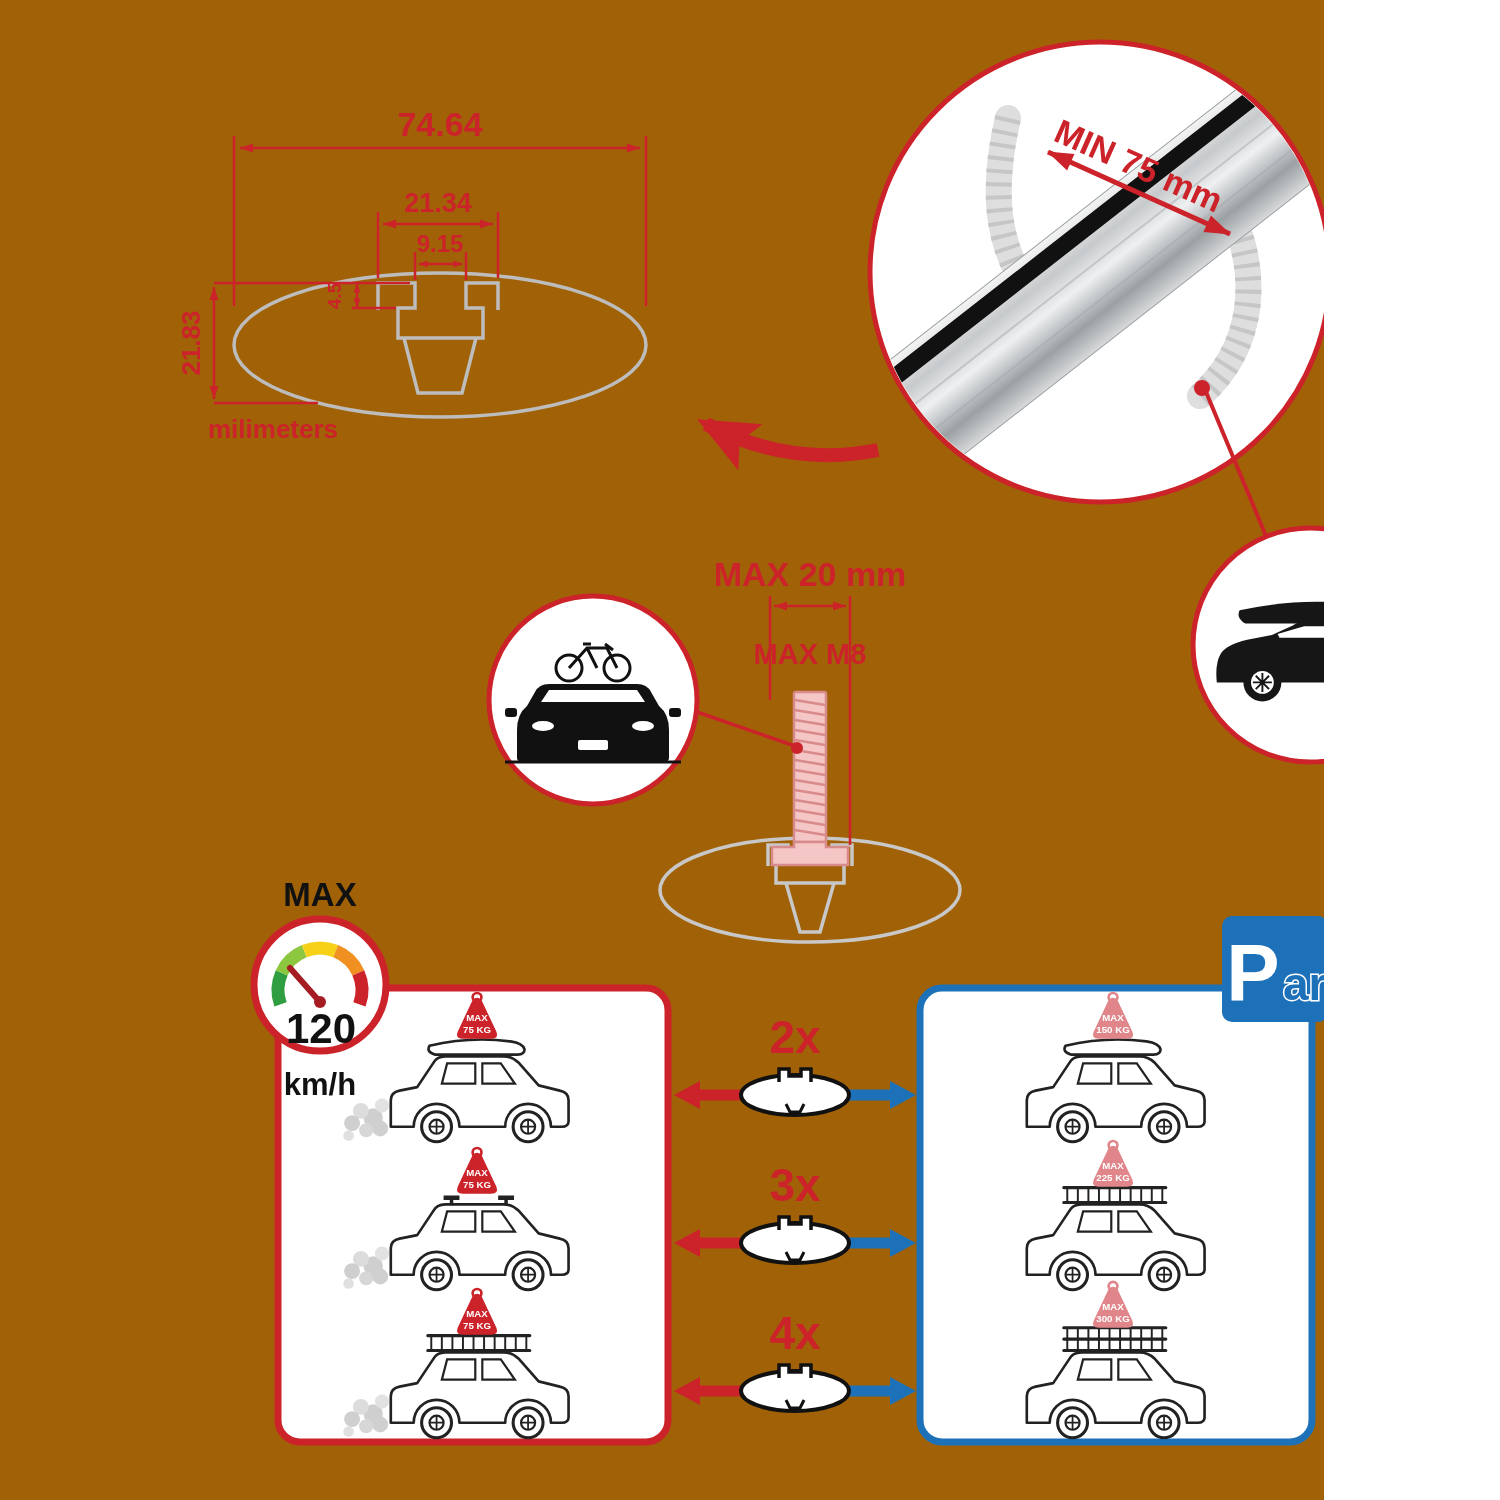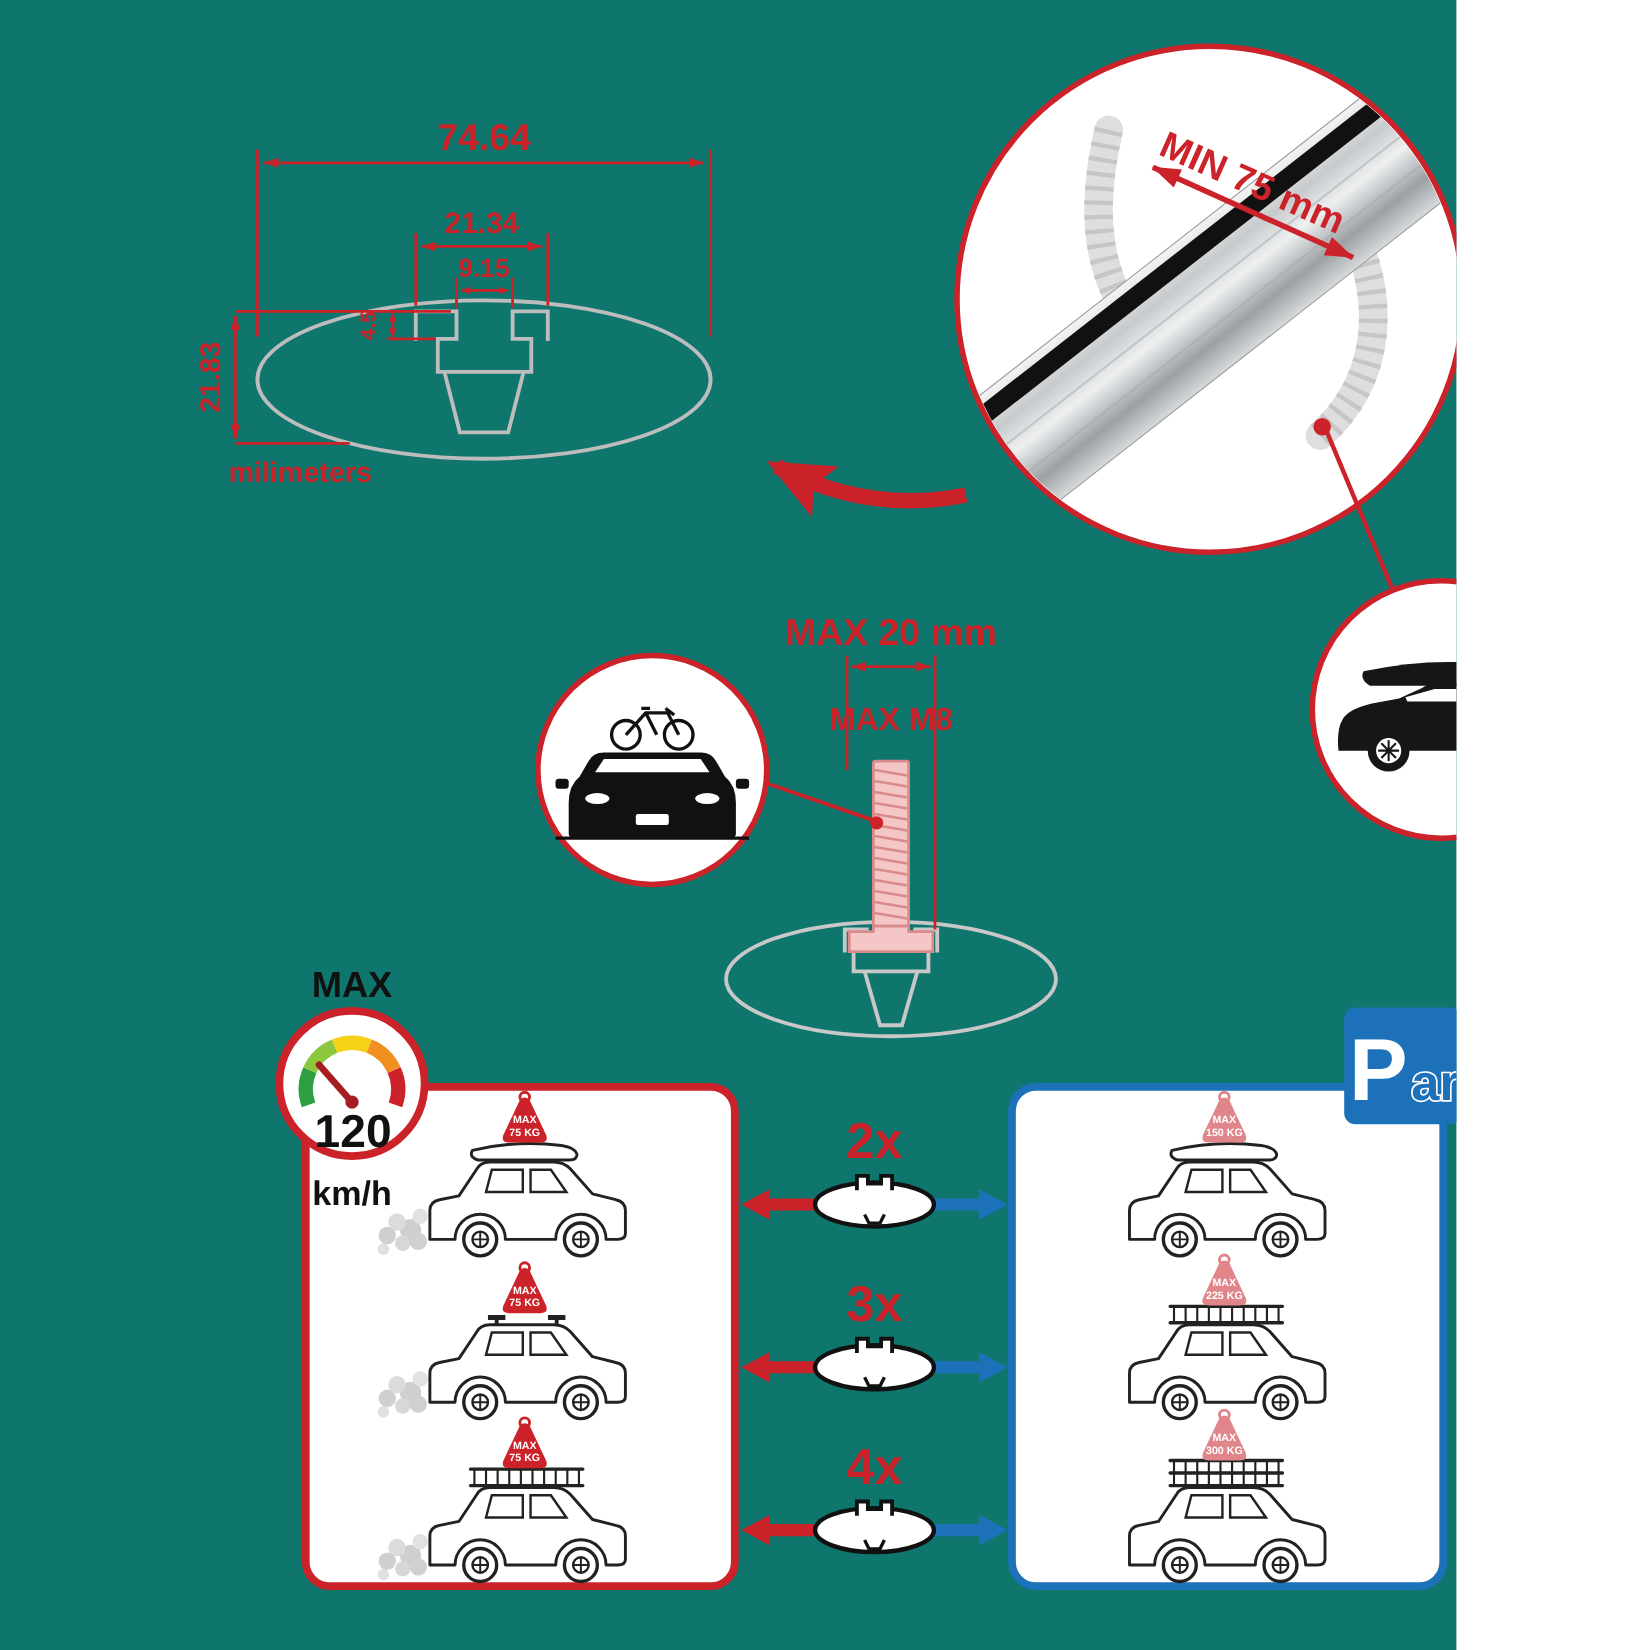--- a/index.html
+++ b/index.html
@@ -1,16 +1,16 @@
 <!DOCTYPE html>
 <html><head>
 <meta charset="utf-8">
 <style>
   html,body{margin:0;padding:0;background:#fff}
-  .canvas{width:1324px;height:1500px;position:relative;background:#0f766e;overflow:hidden}
+  .canvas{width:1324px;height:1500px;position:relative;background:#a16207;overflow:hidden}
   svg{display:block}
   text{font-family:"Liberation Sans","DejaVu Sans",sans-serif;font-weight:700}
   .red{fill:#cc2229}
   .dark{fill:#111}
   .t-mid{text-anchor:middle}
   .dim-line{stroke:#cc2229;stroke-width:2.5;fill:none}
   .gray-line{stroke:#bdbdbd;stroke-width:3.5;fill:none}
   .lgray-line{stroke:#c8c8c8;stroke-width:3.5;fill:none}
   .car-line{stroke:#222;stroke-width:3;fill:#fff;stroke-linejoin:round;stroke-linecap:round}
   .sign-text{fill:#fff;font-size:11px;text-anchor:middle}

